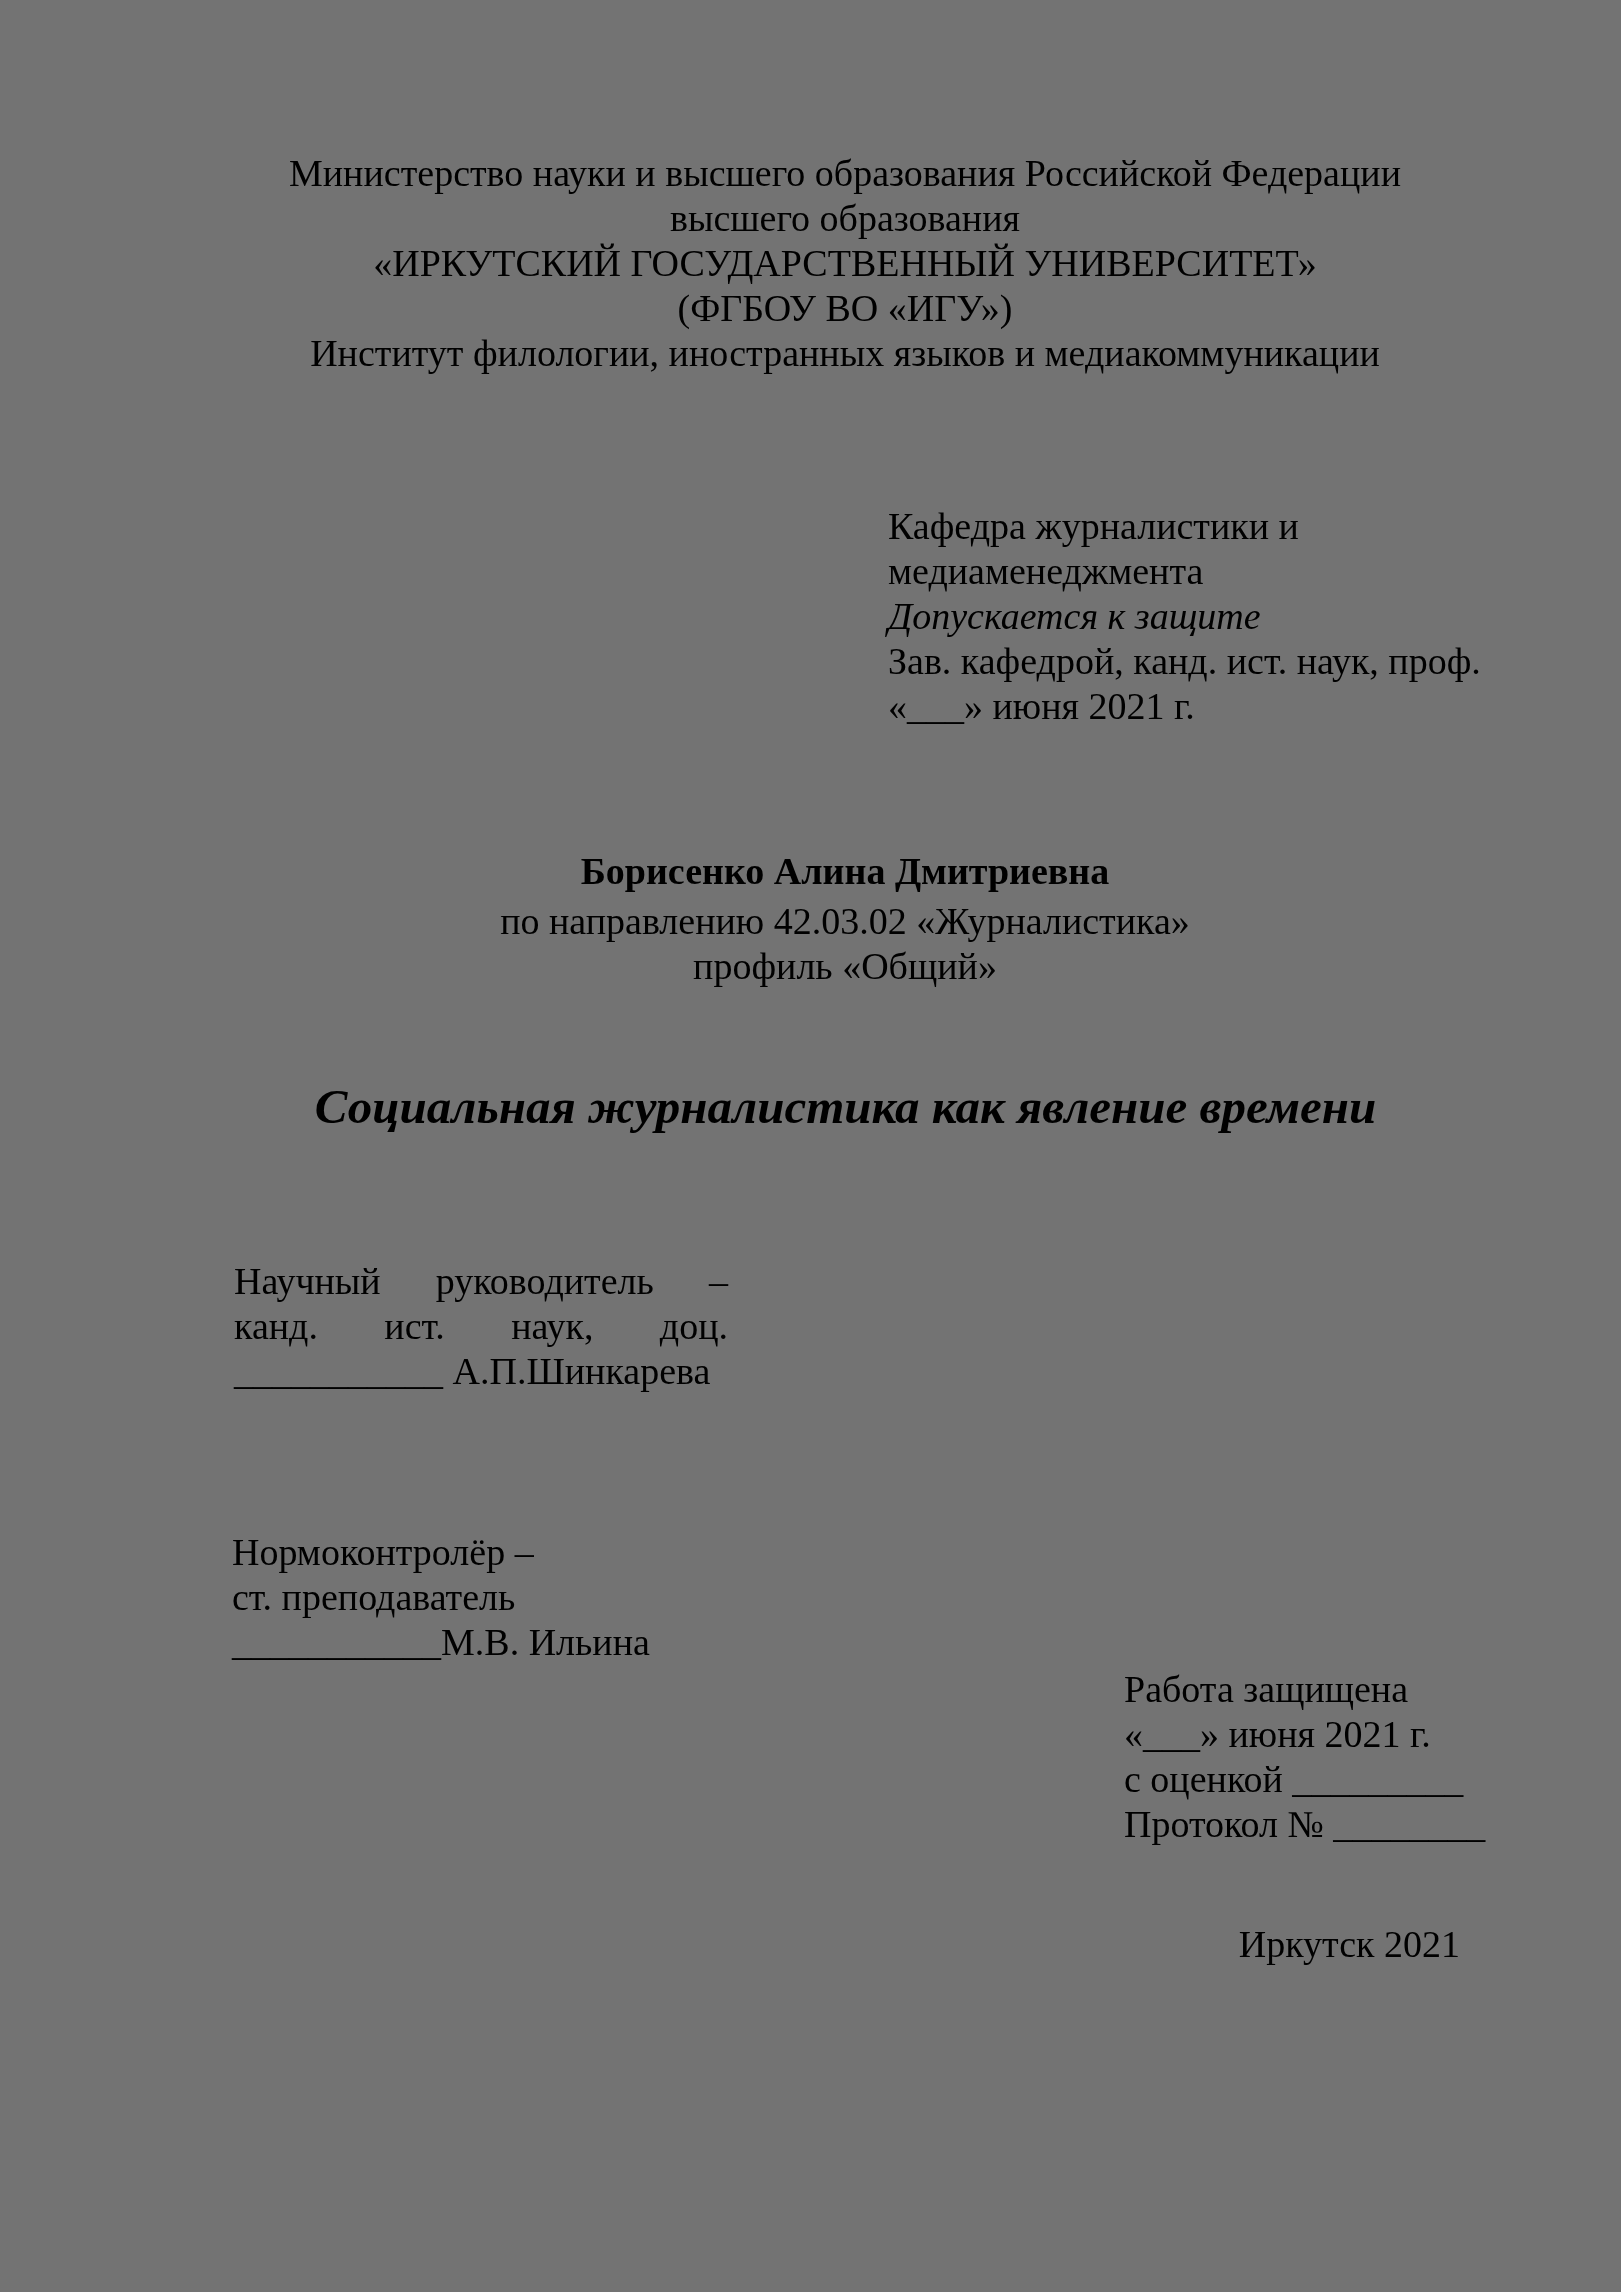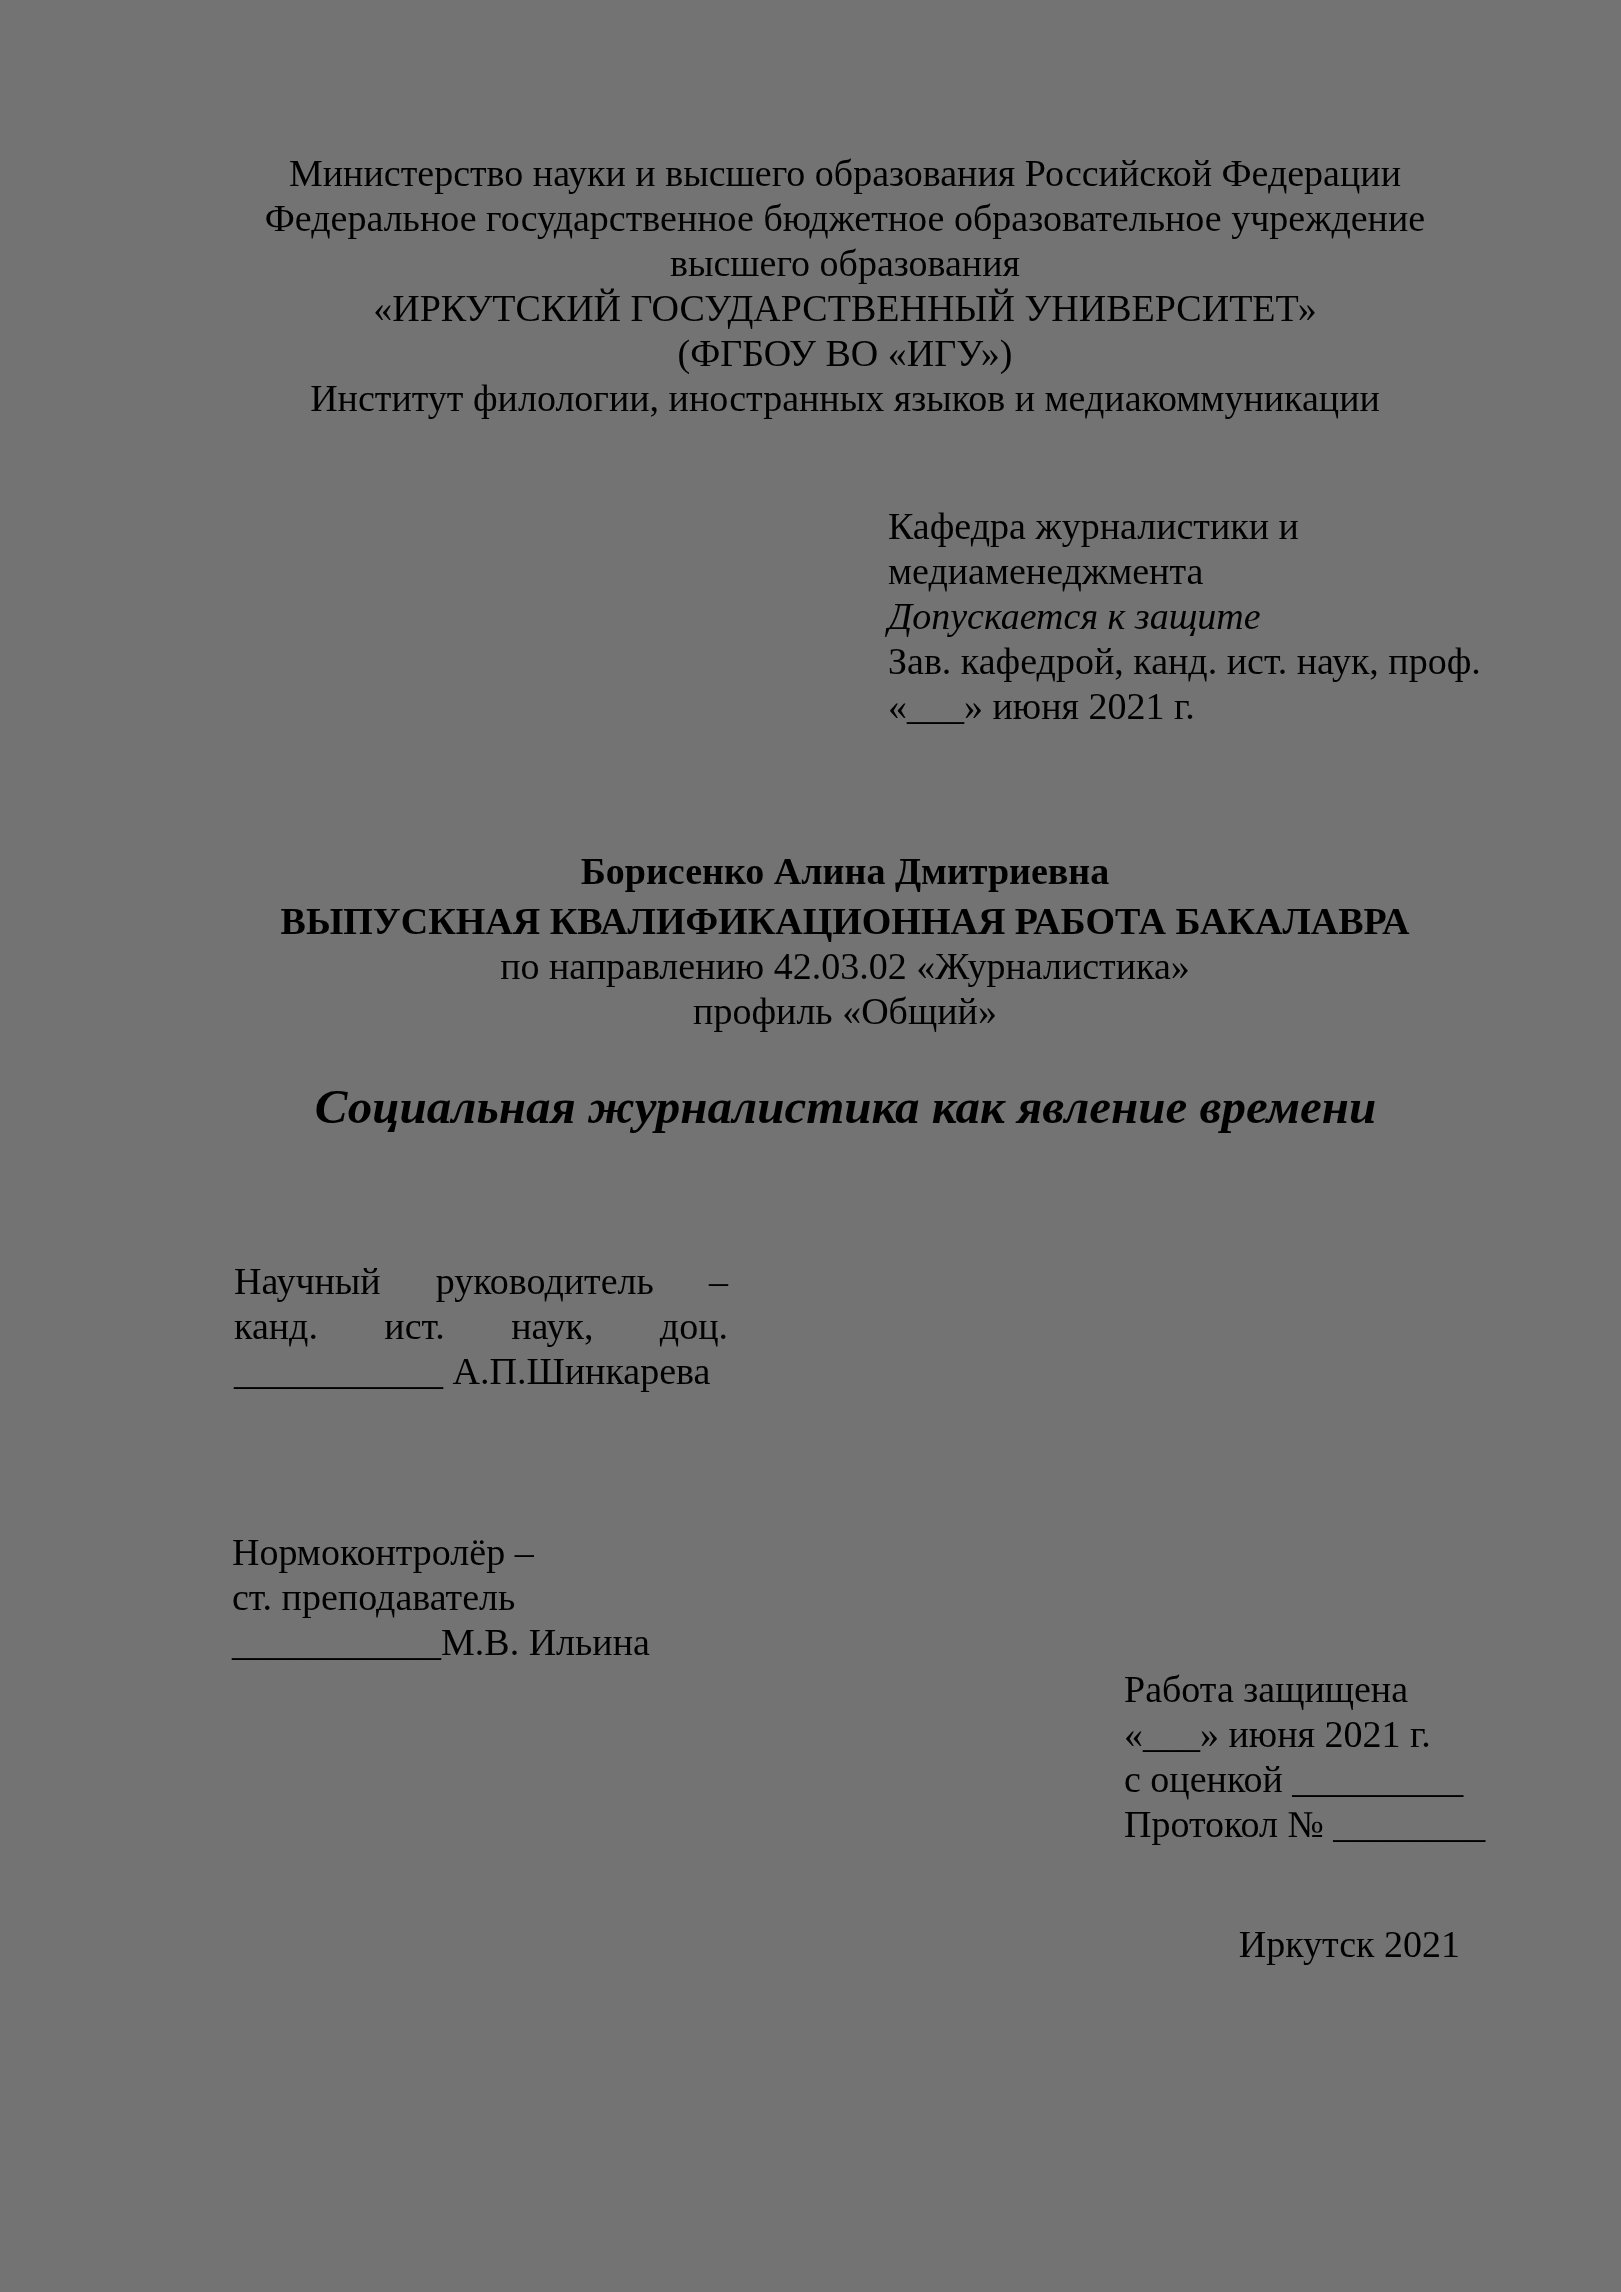--- a/index.html
+++ b/index.html
@@ -32,39 +32,37 @@
   #defense-block  { left: 1124px; top: 1667px; width: 412px;  }
   #city-line      { left: 230px;  top: 1922px; width: 1230px; text-align: right; }
 </style>
 </head>
 <body>
 
 <div class="page">
 
   <div class="abs" id="header-block">
     <div>Министерство науки и высшего образования Российской Федерации</div>
-    <div>Федеральное государственное бюджетное образовательное учреждение</div>
     <div>высшего образования</div>
     <div>«ИРКУТСКИЙ ГОСУДАРСТВЕННЫЙ УНИВЕРСИТЕТ»</div>
     <div>(ФГБОУ ВО «ИГУ»)</div>
     <div>Институт филологии, иностранных языков и медиакоммуникации</div>
   </div>
 
   <div class="abs nowrap" id="kafedra-block">
     <div>Кафедра журналистики и</div>
     <div>медиаменеджмента</div>
     <div class="italic">Допускается к защите</div>
     <div>Зав. кафедрой, канд. ист. наук, проф.</div>
     <div>«___» июня 2021 г.</div>
   </div>
 
   <div class="abs" id="author-line">Борисенко Алина Дмитриевна</div>
 
   <div class="abs" id="vkr-block">
-    <div class="bold">ВЫПУСКНАЯ КВАЛИФИКАЦИОННАЯ РАБОТА БАКАЛАВРА</div>
     <div>по направлению 42.03.02 «Журналистика»</div>
     <div>профиль «Общий»</div>
   </div>
 
   <div class="abs" id="advisor-block">
     <div class="flex-just">
       <span>Научный</span>
       <span>руководитель</span>
       <span>–</span>
     </div>

